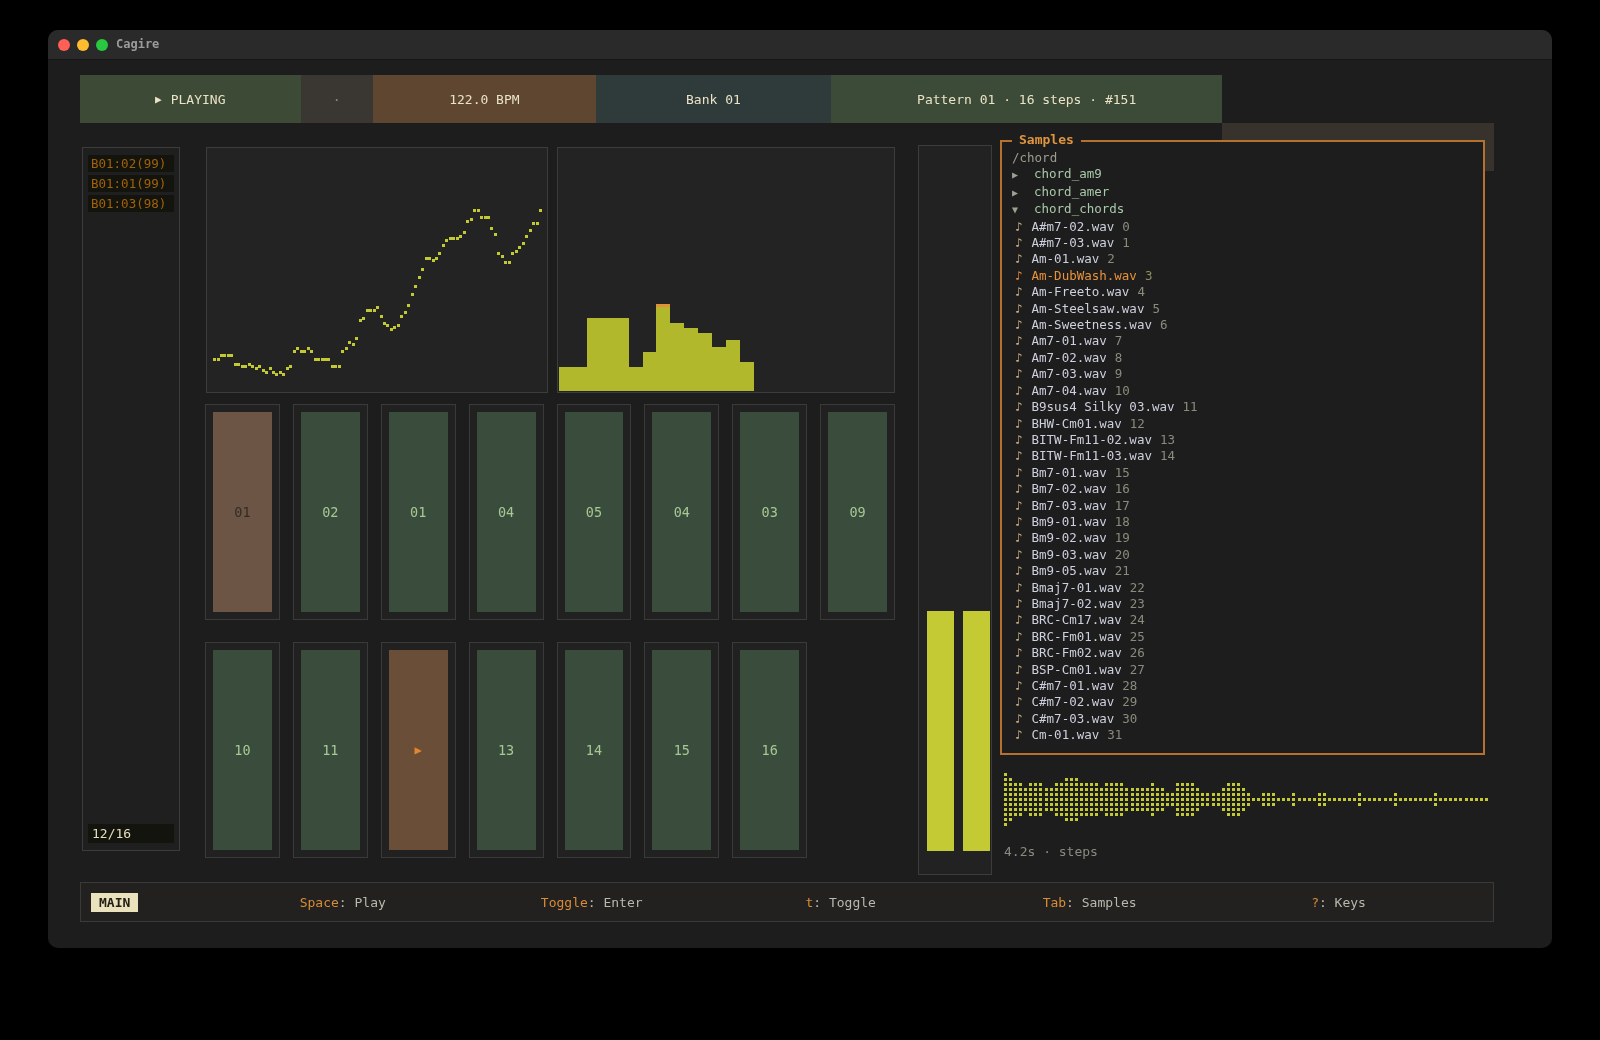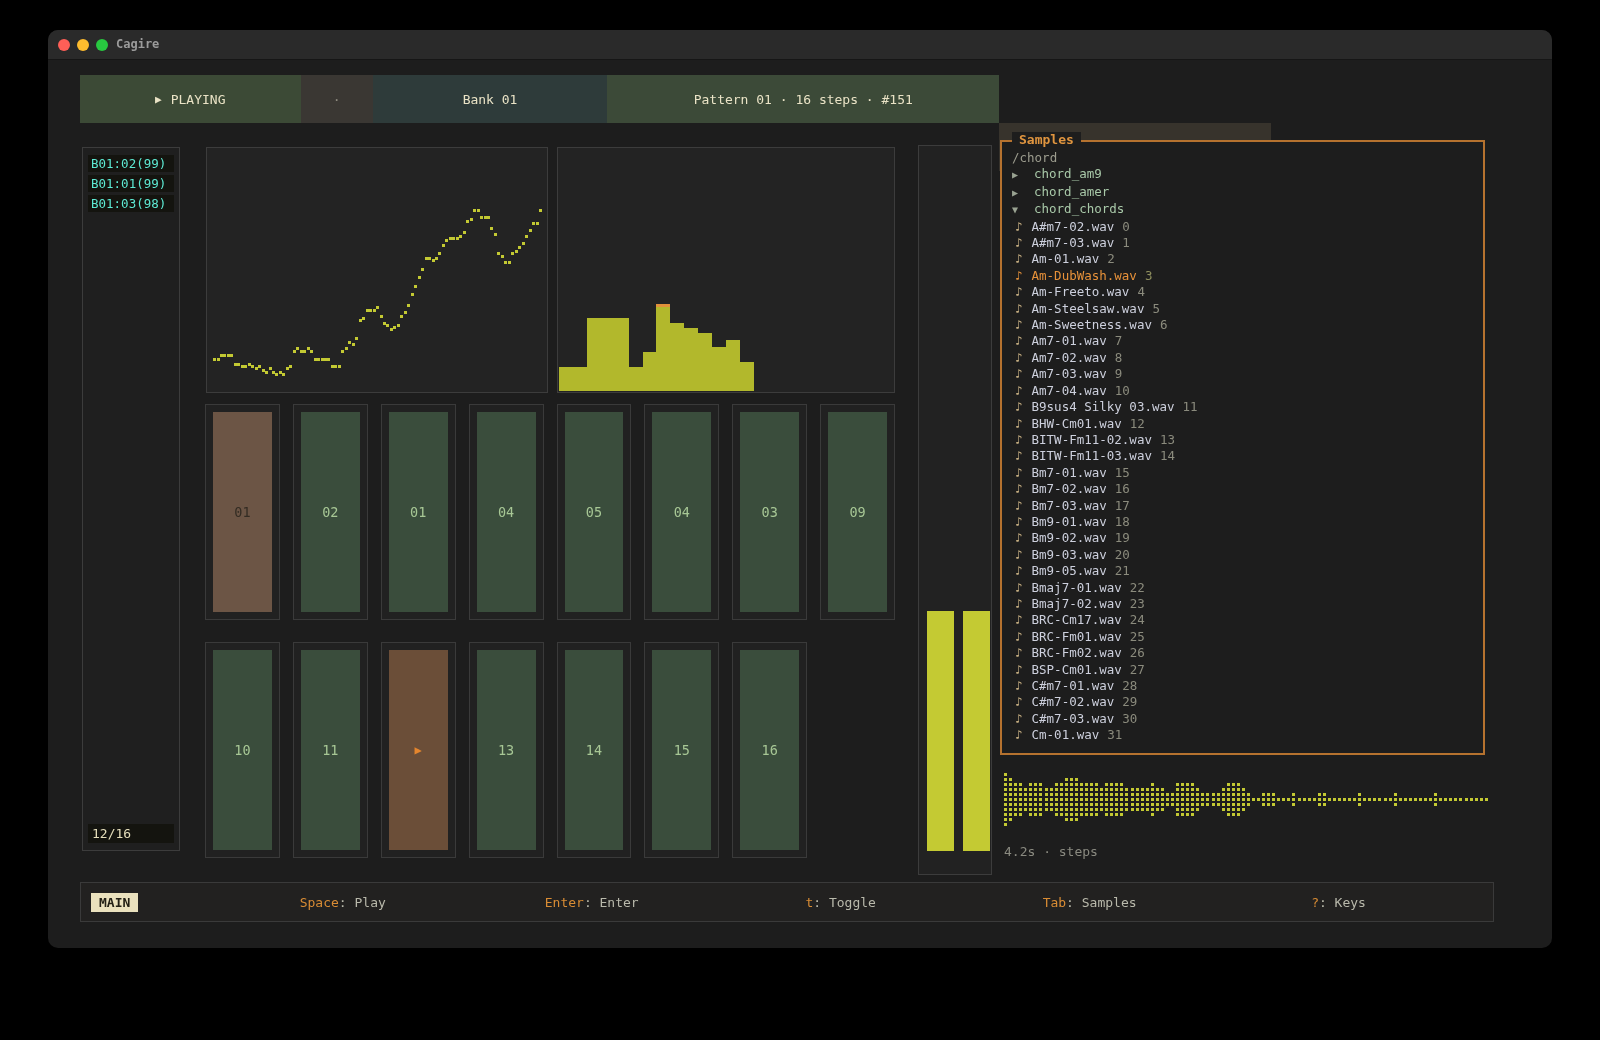--- a/index.html
+++ b/index.html
@@ -25,21 +25,21 @@
   .seg.bank    { width:16.6%; }
   .seg.pattern { width:27.7%; }
   .seg.cpu     { width:19.2%; justify-content:flex-end; padding-right:16px; }
   .play-tri { color:#eae3c6; margin-right:9px; font-size:11px; }
 
   .panel { position:absolute; background:#232323; border:1px solid #3c3c3c; }
 
   
   .events-panel { left:34px; top:117px; width:98px; height:704px; background:#1f1f1f; }
   .event-line { margin:3px 5px 0 5px; padding:1px 3px; background:#14140f;
-                color:#5eead4; font-size:12.5px; line-height:15px; white-space:pre; }
+                color:#a16207; font-size:12.5px; line-height:15px; white-space:pre; }
   .event-line:first-child { margin-top:7px; }
   .step-counter { position:absolute; left:5px; right:5px; bottom:7px; background:#14140f;
                   color:#e6dfbc; font-size:13px; padding:2px 4px; }
 
   
   .scatter-panel { left:158px; top:117px; width:342px; height:246px; }
   .hist-panel    { left:509px; top:117px; width:338px; height:246px; }
   .dot { position:absolute; width:3px; height:3px; }
   .hist-wrap { position:absolute; left:1px; right:1px; bottom:1px; top:1px;
                display:flex; align-items:flex-end; }
@@ -103,20 +103,21 @@
     <div class="light green"></div>
     <div class="win-title">Cagire</div>
   </div>
 
   <div class="statusbar">
     <div class="seg playing" style="background: rgb(60, 74, 54);">
       <span class="play-tri">▶</span>
       <span>PLAYING</span>
     </div>
     <div class="seg dotseg" style="background: rgb(58, 55, 51);">·</div>
+    <div class="seg bpm" style="background: rgb(94, 70, 49);">122.0 BPM</div>
     <div class="seg bank" style="background: rgb(46, 59, 58);">Bank 01</div>
     <div class="seg pattern" style="background: rgb(60, 74, 56);">Pattern 01 · 16 steps · #151</div>
     <div class="seg cpu" style="background: rgb(55, 51, 44); margin-top: 48px;">CPU 2%  V:3  L:0</div>
   </div>
 
   <div class="panel events-panel">
     <div id="events-list">
         <div class="event-line">B01:02(99)</div>
         <div class="event-line">B01:01(99)</div>
         <div class="event-line">B01:03(98)</div>
@@ -705,19 +706,19 @@
       <div class="wf-dot" style="background: rgb(195, 201, 51); left: 474.6px; top: 38px;"></div>
       <div class="wf-dot" style="background: rgb(195, 201, 51); left: 479.6px; top: 38px;"></div>
       <div class="wf-dot" style="background: rgb(195, 201, 51); left: 484.7px; top: 38px;"></div>
     </div>
   <div class="wf-caption">4.2s · steps</div>
 
   <div class="footer">
     <span class="mode-badge">MAIN</span>
     <div class="hints" id="hints">
         <div class="hint"><span class="key">Space</span><span>: Play</span></div>
-        <div class="hint"><span class="key">Enter</span><span>: Enter</span></div>
+        <div class="hint"><span class="key">Toggle</span><span>: Enter</span></div>
         <div class="hint"><span class="key">t</span><span>: Toggle</span></div>
         <div class="hint"><span class="key">Tab</span><span>: Samples</span></div>
         <div class="hint"><span class="key">?</span><span>: Keys</span></div>
       </div>
   </div>
 </div>
 
 </body></html>

